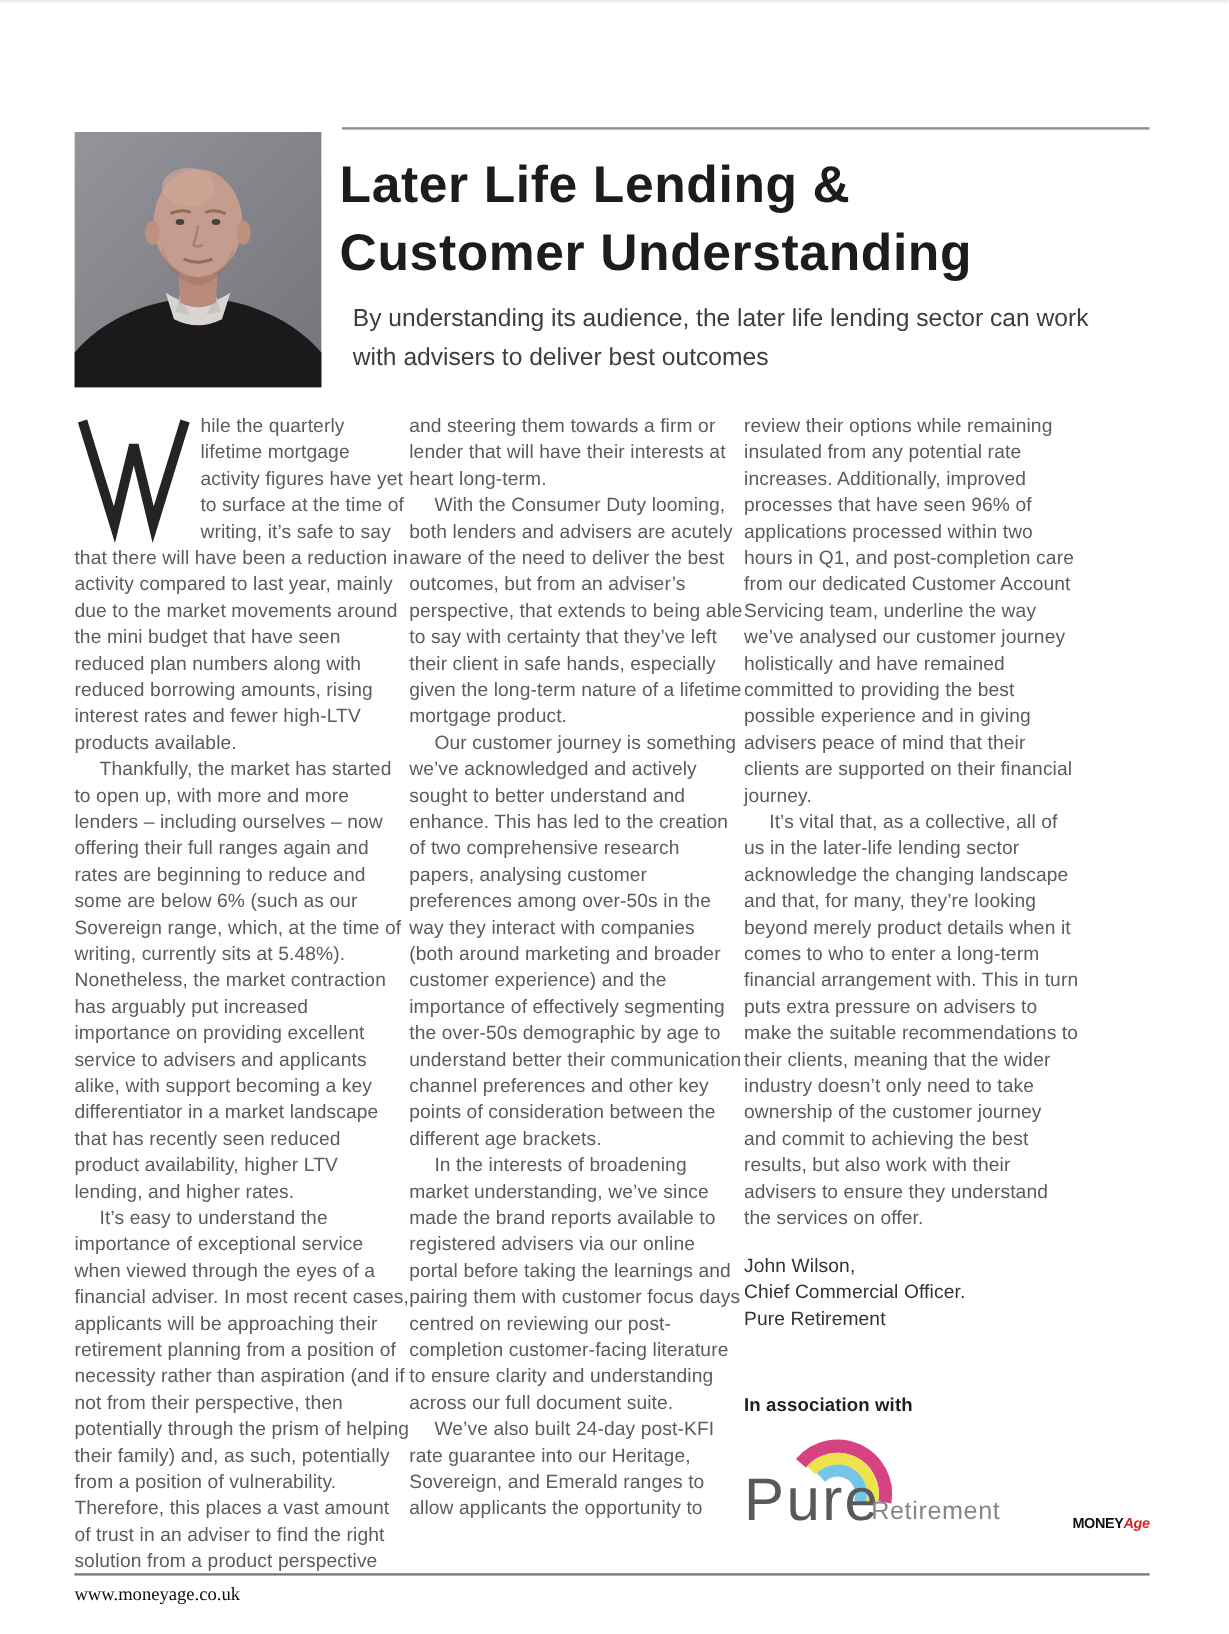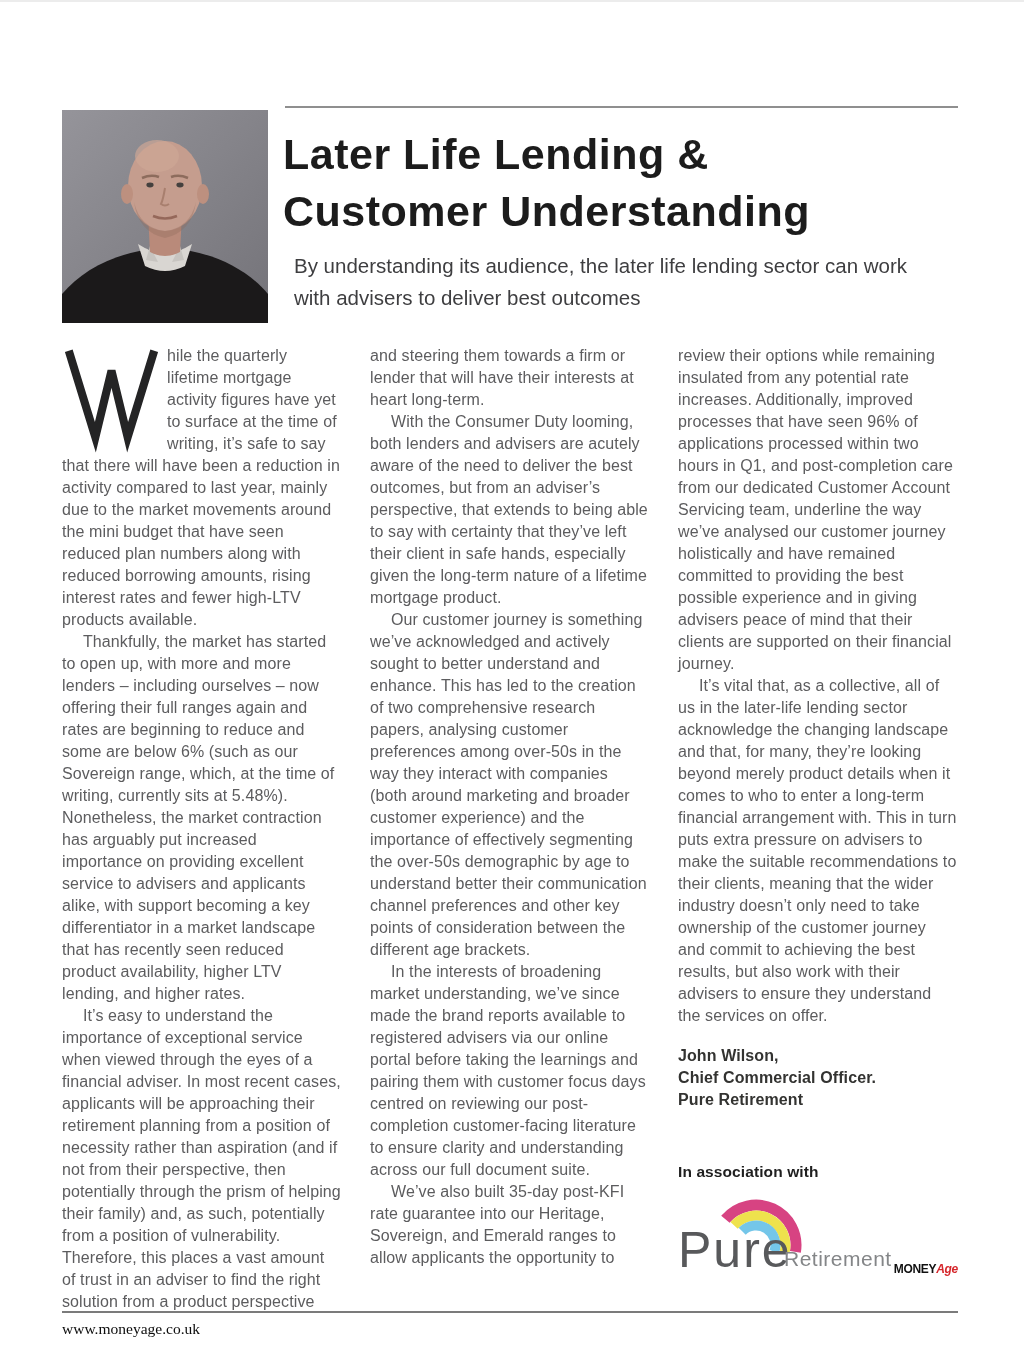--- a/index.html
+++ b/index.html
@@ -11,29 +11,29 @@
   .title-rule{position:absolute;left:285px;top:106px;width:673px;height:2px;background:#8f8f8f;}
   .headline{position:absolute;left:283px;top:126px;font-size:43px;line-height:57px;
             font-weight:700;color:#1c1c1c;letter-spacing:0.5px;}
   .standfirst{position:absolute;left:294px;top:250px;font-size:20.5px;line-height:32px;
               color:#3e3e40;font-weight:400;}
 
   
   .photo{position:absolute;left:62px;top:110px;width:206px;height:213px;}
 
   
-  .columns{position:absolute;left:62px;top:345px;width:896px;display:flex;gap:29px;}
+  .columns{position:absolute;left:62px;top:345px;width:896px;display:flex;}
   .col{width:279px;font-size:16px;line-height:22px;color:#5c5c5e;letter-spacing:0.1px;}
   .col p{margin:0;}
   .col p.ind{text-indent:21px;}
   .dropcap{float:left;width:99px;height:88px;margin:2px 6px 0 0;}
   .dropcap svg{overflow:visible;display:block;}
 
   
-  .byline{margin-top:18px;font-weight:700;color:#333331;font-size:16px;line-height:22px;}
+  .byline{margin-top:18px;font-weight:400;color:#333331;font-size:16px;line-height:22px;}
   .assoc{margin-top:50px;font-weight:700;color:#1f1f1f;font-size:15.5px;}
   .purelogo{margin-top:10px;}
 
   
   .footer-rule{position:absolute;left:62px;top:1311px;width:896px;height:2px;background:#7b7b7b;}
   .footer-url{position:absolute;left:62px;top:1320px;font-family:Liberation Serif, serif;
               font-size:15.5px;color:#0d0d0d;}
   .footer-brand{position:absolute;right:66px;top:1262px;font-size:12px;font-weight:800;
                 letter-spacing:-0.3px;color:#101010;text-align:right;}
   .footer-brand .age{font-style:italic;font-weight:700;}
@@ -100,21 +100,21 @@
             </svg>
           </span>hile the quarterly lifetime mortgage activity figures have yet to surface at the time of writing, it’s safe to say that there will have been a reduction in activity compared to last year, mainly due to the market movements around the mini budget that have seen reduced plan numbers along with reduced borrowing amounts, rising interest rates and fewer high-LTV products available.</p>
         <p class="para ind">Thankfully, the market has started to open up, with more and more lenders – including ourselves – now offering their full ranges again and rates are beginning to reduce and some are below 6% (such as our Sovereign range, which, at the time of writing, currently sits at 5.48%). Nonetheless, the market contraction has arguably put increased importance on providing excellent service to advisers and applicants alike, with support becoming a key differentiator in a market landscape that has recently seen reduced product availability, higher LTV lending, and higher rates.</p>
         <p class="para ind">It’s easy to understand the importance of exceptional service when viewed through the eyes of a financial adviser. In most recent cases, applicants will be approaching their retirement planning from a position of necessity rather than aspiration (and if not from their perspective, then potentially through the prism of helping their family) and, as such, potentially from a position of vulnerability. Therefore, this places a vast amount of trust in an adviser to find the right solution from a product perspective</p>
       </div>
     <div class="col">
         <p class="para">and steering them towards a firm or lender that will have their interests at heart long-term.</p>
         <p class="para ind">With the Consumer Duty looming, both lenders and advisers are acutely aware of the need to deliver the best outcomes, but from an adviser’s perspective, that extends to being able to say with certainty that they’ve left their client in safe hands, especially given the long-term nature of a lifetime mortgage product.</p>
         <p class="para ind">Our customer journey is something we’ve acknowledged and actively sought to better understand and enhance. This has led to the creation of two comprehensive research papers, analysing customer preferences among over-50s in the way they interact with companies (both around marketing and broader customer experience) and the importance of effectively segmenting the over-50s demographic by age to understand better their communication channel preferences and other key points of consideration between the different age brackets.</p>
         <p class="para ind">In the interests of broadening market understanding, we’ve since made the brand reports available to registered advisers via our online portal before taking the learnings and pairing them with customer focus days centred on reviewing our post-completion customer-facing literature to ensure clarity and understanding across our full document suite.</p>
-        <p class="para ind">We’ve also built 35-day post-KFI rate guarantee into our Heritage, Sovereign, and Emerald ranges to allow applicants the opportunity to</p>
+        <p class="para ind">We’ve also built 24-day post-KFI rate guarantee into our Heritage, Sovereign, and Emerald ranges to allow applicants the opportunity to</p>
       </div>
     <div class="col">
     <p class="para">review their options while remaining insulated from any potential rate increases. Additionally, improved processes that have seen 96% of applications processed within two hours in Q1, and post-completion care from our dedicated Customer Account Servicing team, underline the way we’ve analysed our customer journey holistically and have remained committed to providing the best possible experience and in giving advisers peace of mind that their clients are supported on their financial journey.</p>
         <p class="para ind">It’s vital that, as a collective, all of us in the later-life lending sector acknowledge the changing landscape and that, for many, they’re looking beyond merely product details when it comes to who to enter a long-term financial arrangement with. This in turn puts extra pressure on advisers to make the suitable recommendations to their clients, meaning that the wider industry doesn’t only need to take ownership of the customer journey and commit to achieving the best results, but also work with their advisers to ensure they understand the services on offer.</p>
         <div class="byline">
           <div>John Wilson,</div>
           <div>Chief Commercial Officer.</div>
           <div>Pure Retirement</div>
         </div>
         <div class="assoc">In association with</div>

